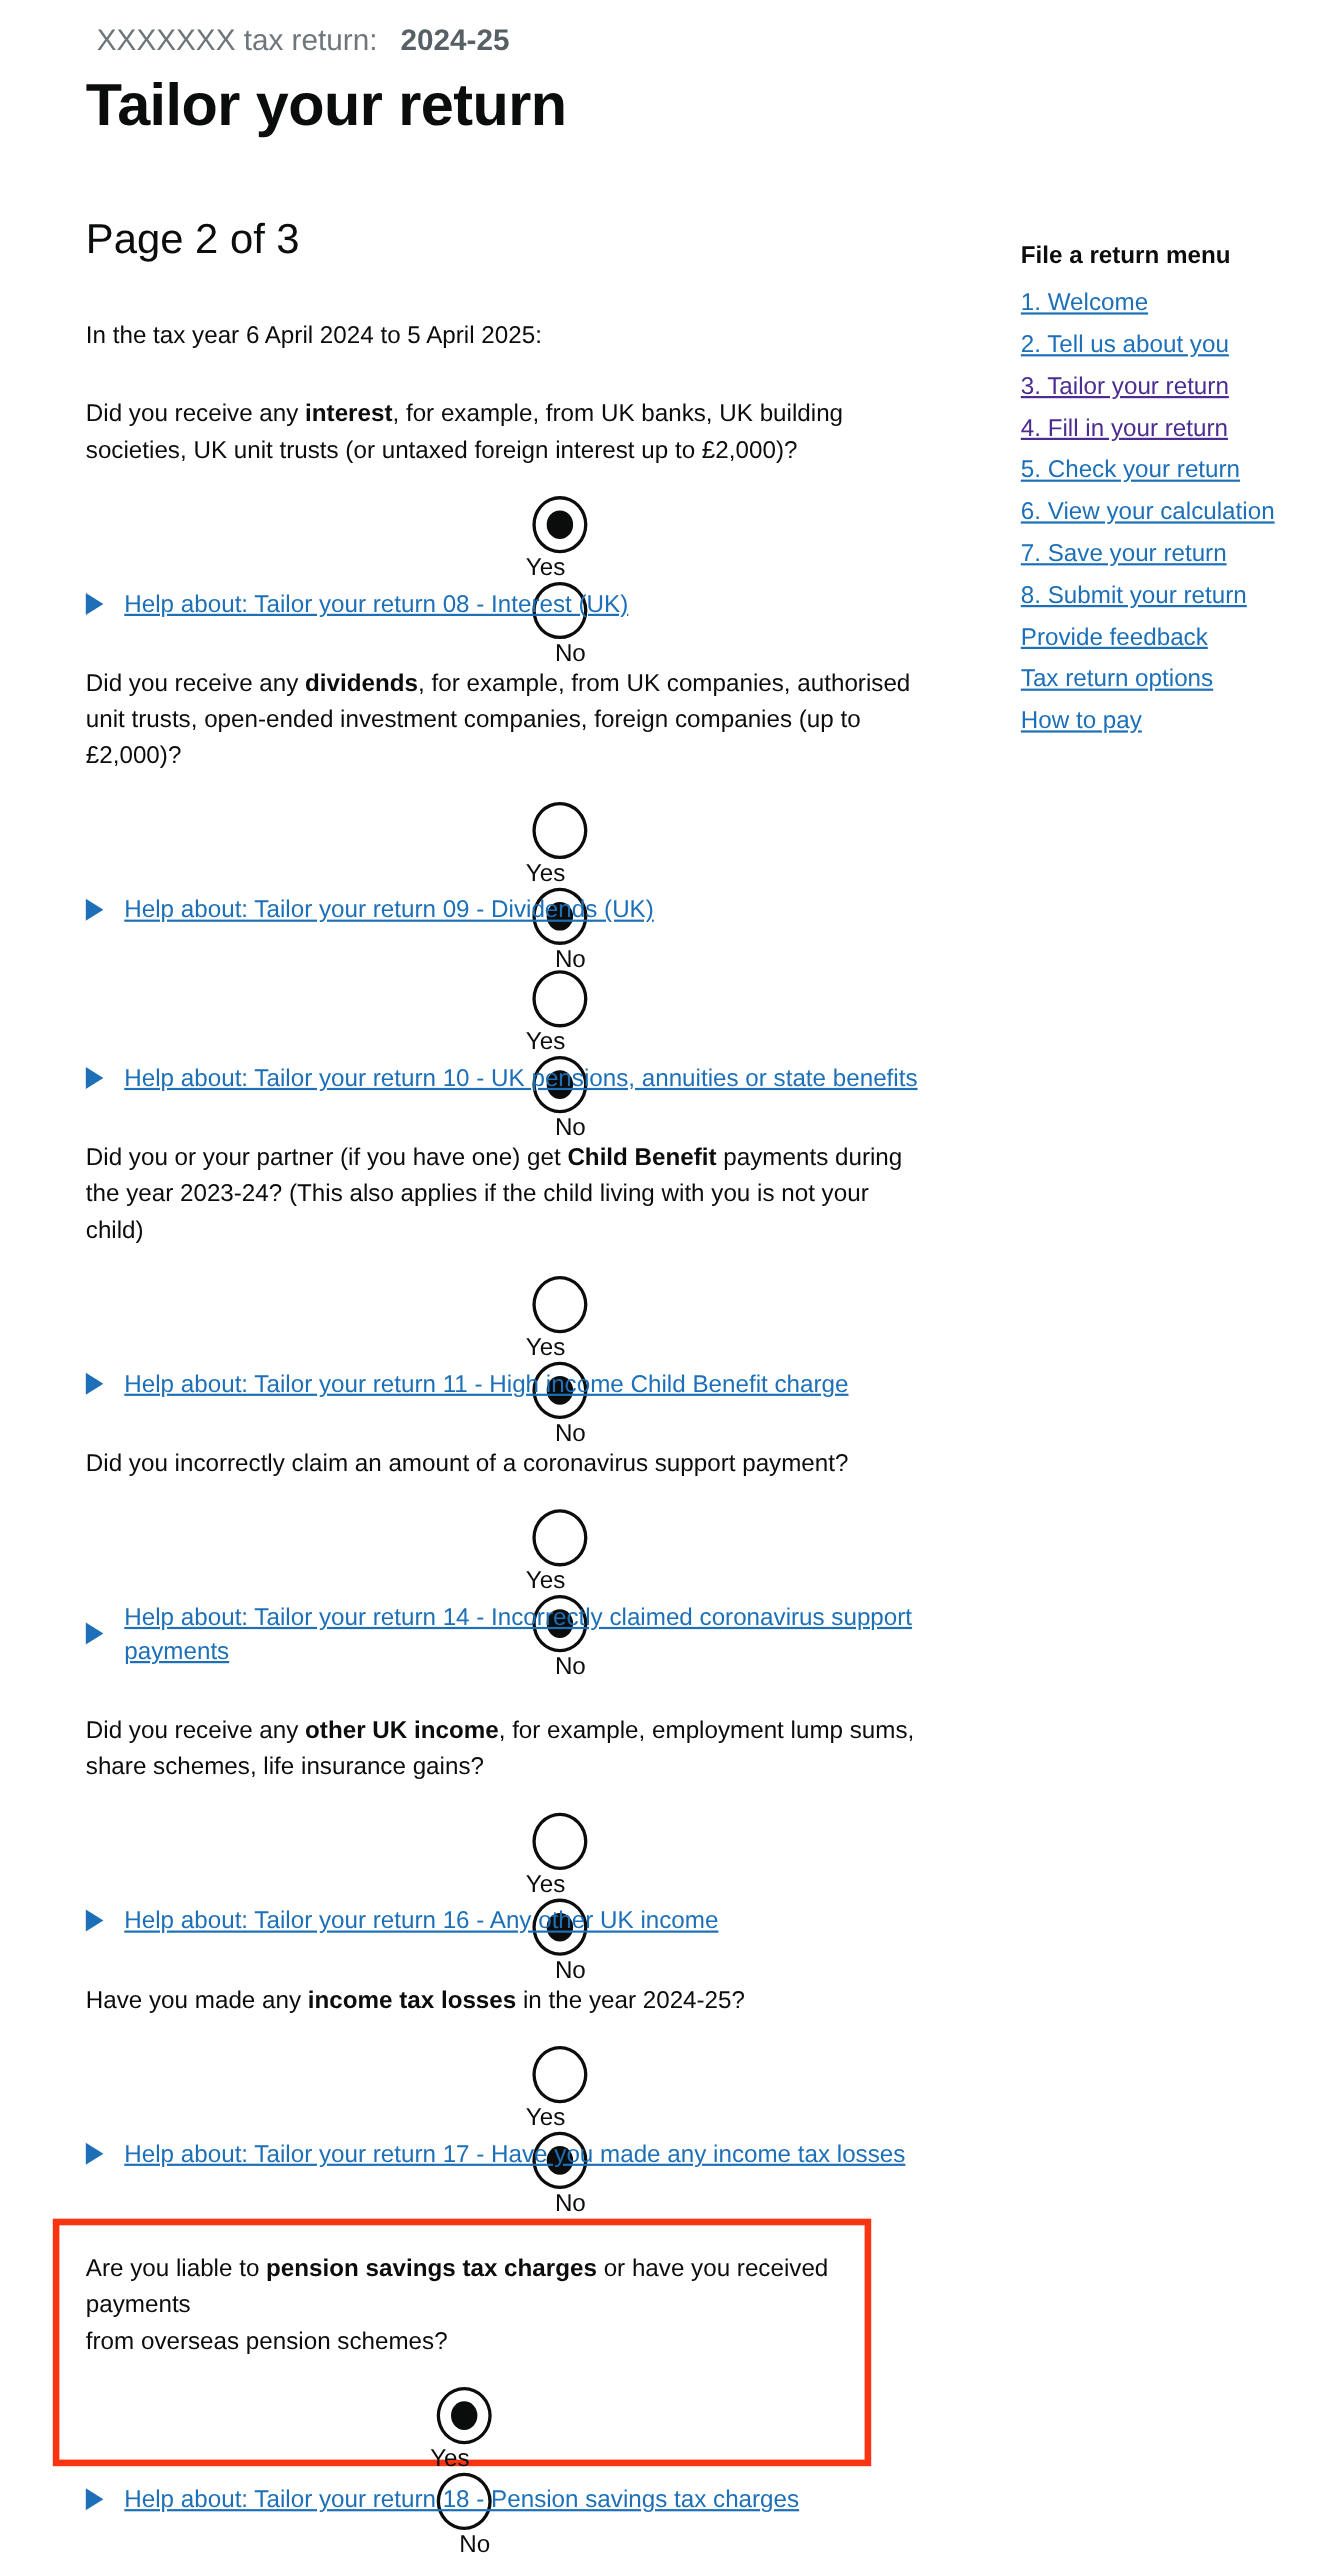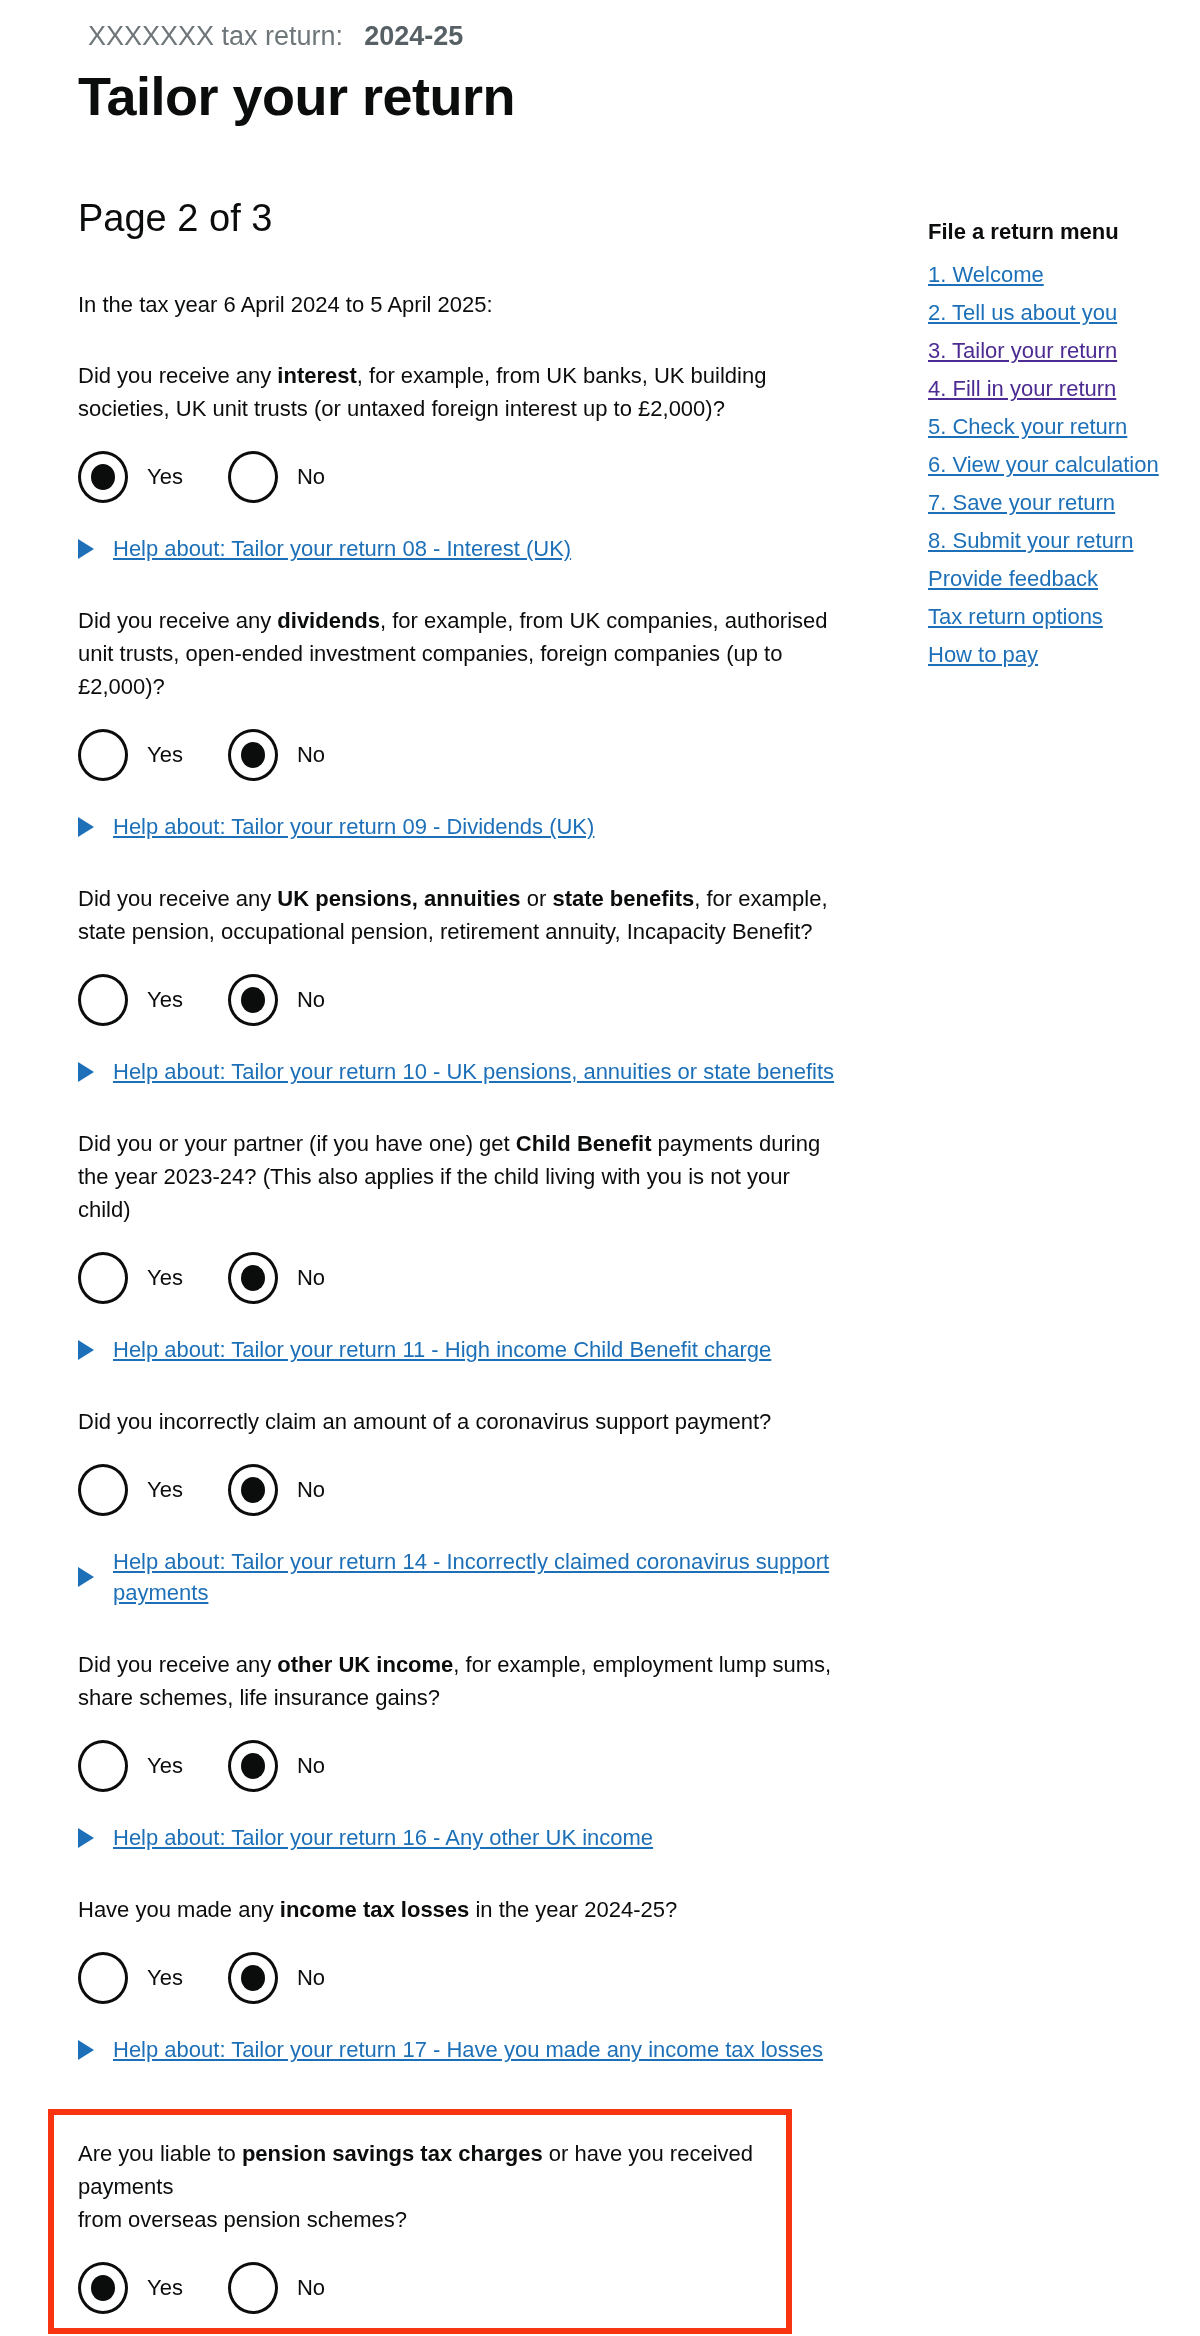--- a/index.html
+++ b/index.html
@@ -59,20 +59,21 @@
     font-size:22px;
     line-height:33px;
     max-width:820px;
   }
   .q-text .b{font-weight:700;}
   .radio-row{
     display:flex;
     align-items:center;
     height:52px;
     margin-bottom:30px;
+    flex-direction:column;
   }
   .radio{
     width:50px;height:52px;
     border:3px solid var(--ink);
     border-radius:50%;
     display:inline-flex;
     align-items:center;
     justify-content:center;
     background:#fff;
     flex:0 0 auto;
@@ -190,21 +191,20 @@
             <span class="radio-label no">No</span>
           </div>
         </div>
         <div class="help-row">
           <span class="triangle-icon"></span>
           <a class="help-link" href="#">Help about: Tailor your return 09 - Dividends (UK)</a>
         </div>
       </div>
       <div class="question">
         <div class="q-box">
-          <p class="q-text"><span>Did you receive any </span><span class="b">UK pensions, annuities</span><span> or </span><span class="b">state benefits</span><span>, for example,</span><br><span>state pension, occupational pension, retirement annuity, Incapacity Benefit?</span></p>
           <div class="radio-row">
             <span class="radio">
               <span class="dot"></span>
             </span>
             <span class="radio-label yes">Yes</span>
             <span class="radio selected">
               <span class="dot"></span>
             </span>
             <span class="radio-label no">No</span>
           </div>

